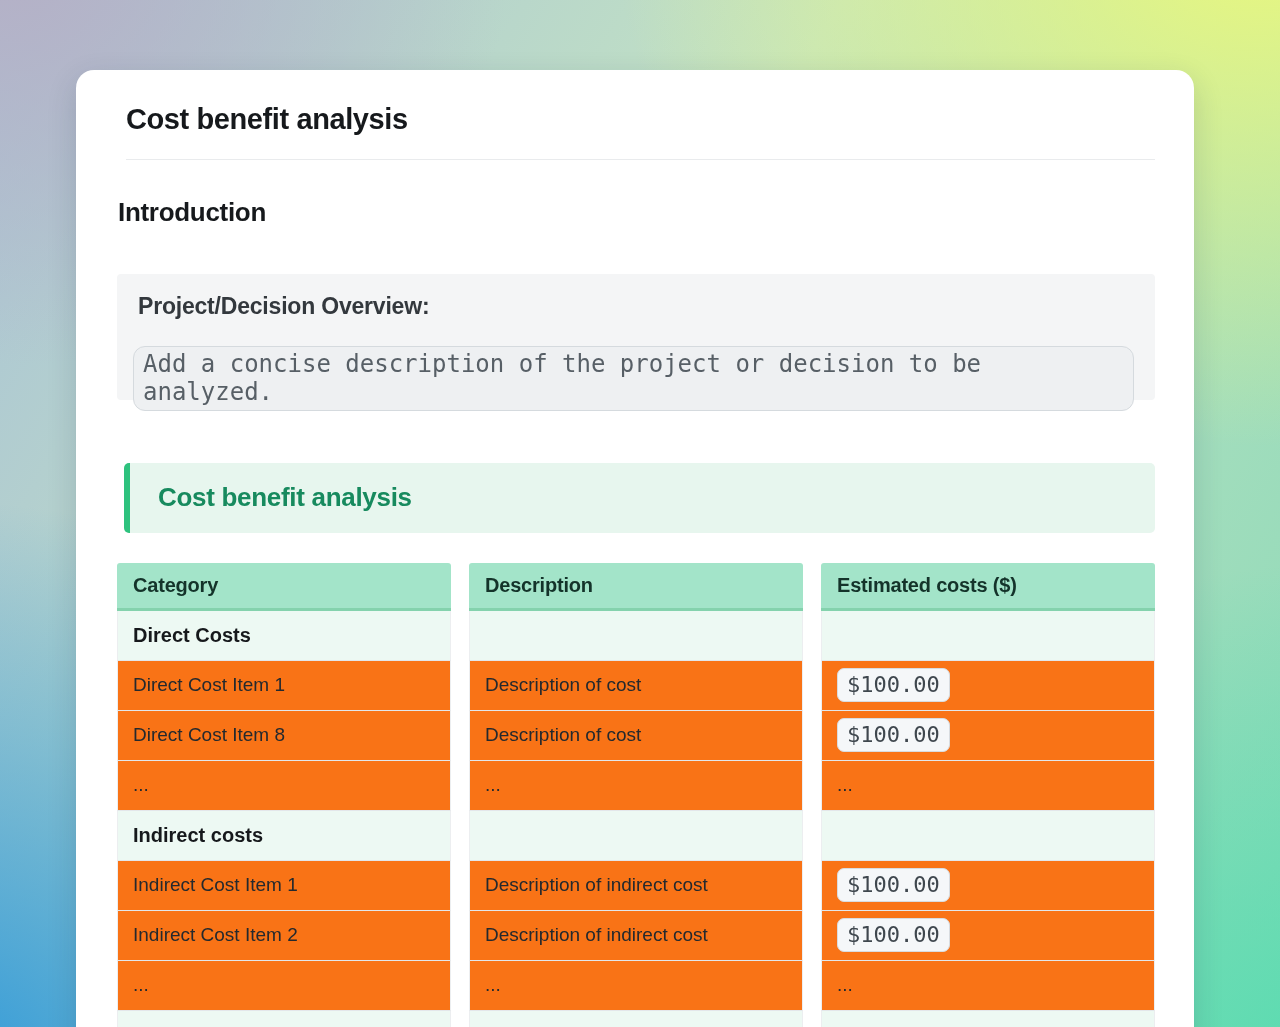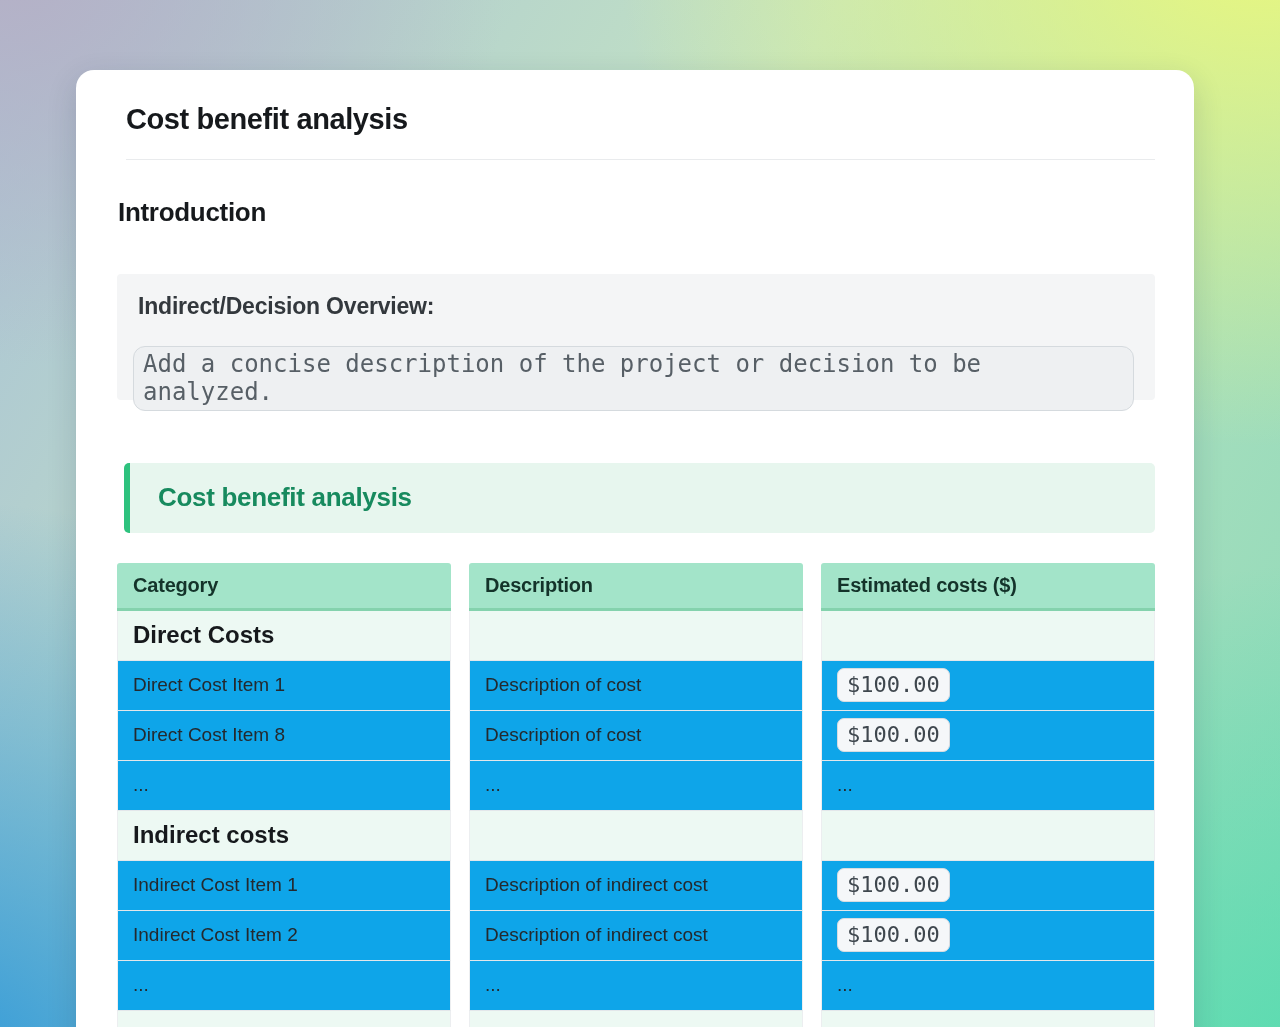--- a/index.html
+++ b/index.html
@@ -80,43 +80,43 @@
     display:grid;grid-template-columns:1fr 1fr 1fr;column-gap:18px;
   }
   .th{
     height:48px;background:var(--header-bg);
     border-bottom:3px solid var(--header-border);
     border-radius:3px 3px 0 0;
     display:flex;align-items:center;padding-left:16px;
     font-size:20px;font-weight:700;letter-spacing:-.2px;color:#14332a;
   }
   .td{
-    height:50px;background:#0ea5e9;
+    height:50px;background:#f97316;
     border:1px solid #eceef0;border-top:none;border-bottom:1px solid var(--row-border);
     display:flex;align-items:center;padding-left:15px;
     font-size:19px;color:#24292e;
   }
-  .tr.section .td{background:var(--section-bg);font-weight:700;font-size:24px;color:#16191c;}
+  .tr.section .td{background:var(--section-bg);font-weight:700;font-size:20px;color:#16191c;}
   .chip{
     font-family:"DejaVu Sans Mono","Liberation Mono",monospace;
     font-size:22px;color:#3f474e;
     background:var(--chip-bg);border:1px solid var(--chip-border);
     border-radius:7px;padding:3px 9px 4px 9px;
   }
 </style>
 </head>
 <body>
 
 <div class="card">
   <h1 class="page-title">Cost benefit analysis</h1>
   <hr class="title-divider">
   <h2 class="intro-heading">Introduction</h2>
 
   <div class="panel">
-    <div class="panel-heading">Indirect/Decision Overview:</div>
+    <div class="panel-heading">Project/Decision Overview:</div>
     <span class="code-line">Add a concise description of the project or decision to be analyzed.</span>
   </div>
 
   <div class="callout">
     <span class="callout-title">Cost benefit analysis</span>
   </div>
 
   <div class="cb-table">
     <div class="thead" id="thead">
         <div class="th">Category</div>

